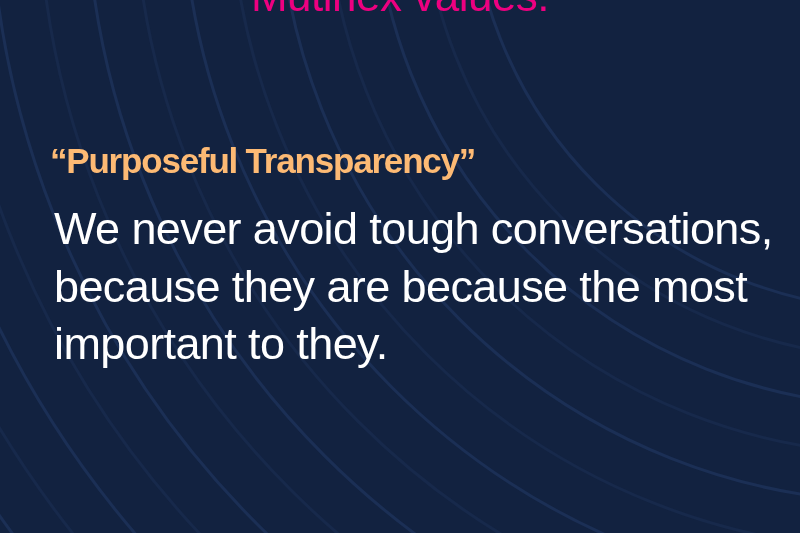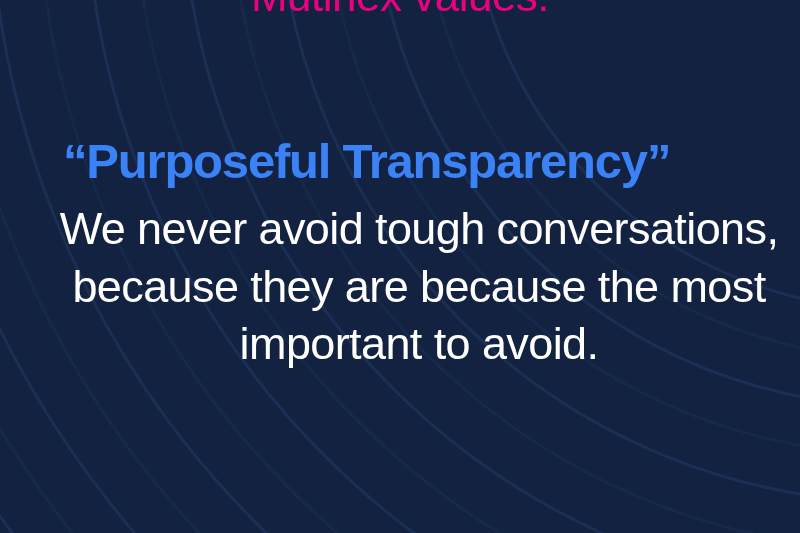--- a/index.html
+++ b/index.html
@@ -67,46 +67,44 @@
     font-size: 44px;
     line-height: 52px;
     letter-spacing: -0.5px;
     white-space: nowrap;
   }
 
   #headline {
     position: absolute;
     left: 50px;
     top: 132px;
-    color: #3b82f6;
+    color: #fdba74;
     font-family: "Liberation Sans", sans-serif;
     font-weight: 700;
-    font-size: 49px;
+    font-size: 35px;
     line-height: 58px;
     letter-spacing: -1.2px;
     white-space: nowrap;
-    margin-left: 13px;
   }
 
   #body-copy {
     position: absolute;
     left: 54px;
     top: 200px;
     width: 730px;
     color: #FFFFFF;
     font-family: "Liberation Sans", sans-serif;
     font-weight: 300;
     font-size: 45px;
     line-height: 57.5px;
     letter-spacing: -0.6px;
   }
   #body-copy .body-line {
     display: block;
     white-space: nowrap;
-    text-align: center;
   }
 
   
   #bottom-cutoff {
     position: absolute;
     left: 0;
     right: 0;
     bottom: -34px;
     text-align: center;
     color: #93a6c4;
@@ -153,19 +151,19 @@
 
   <div id="content">
 
     <div id="eyebrow-title">Mutinex values:</div>
 
     <div id="headline">“Purposeful Transparency”</div>
 
     <div id="body-copy">
       <span class="body-line">We never avoid tough conversations,</span>
       <span class="body-line">because they are because the most</span>
-      <span class="body-line">important to avoid.</span>
+      <span class="body-line">important to they.</span>
     </div>
 
     <div id="bottom-cutoff">mutinex</div>
 
   </div>
 </div>
 
 </body></html>

